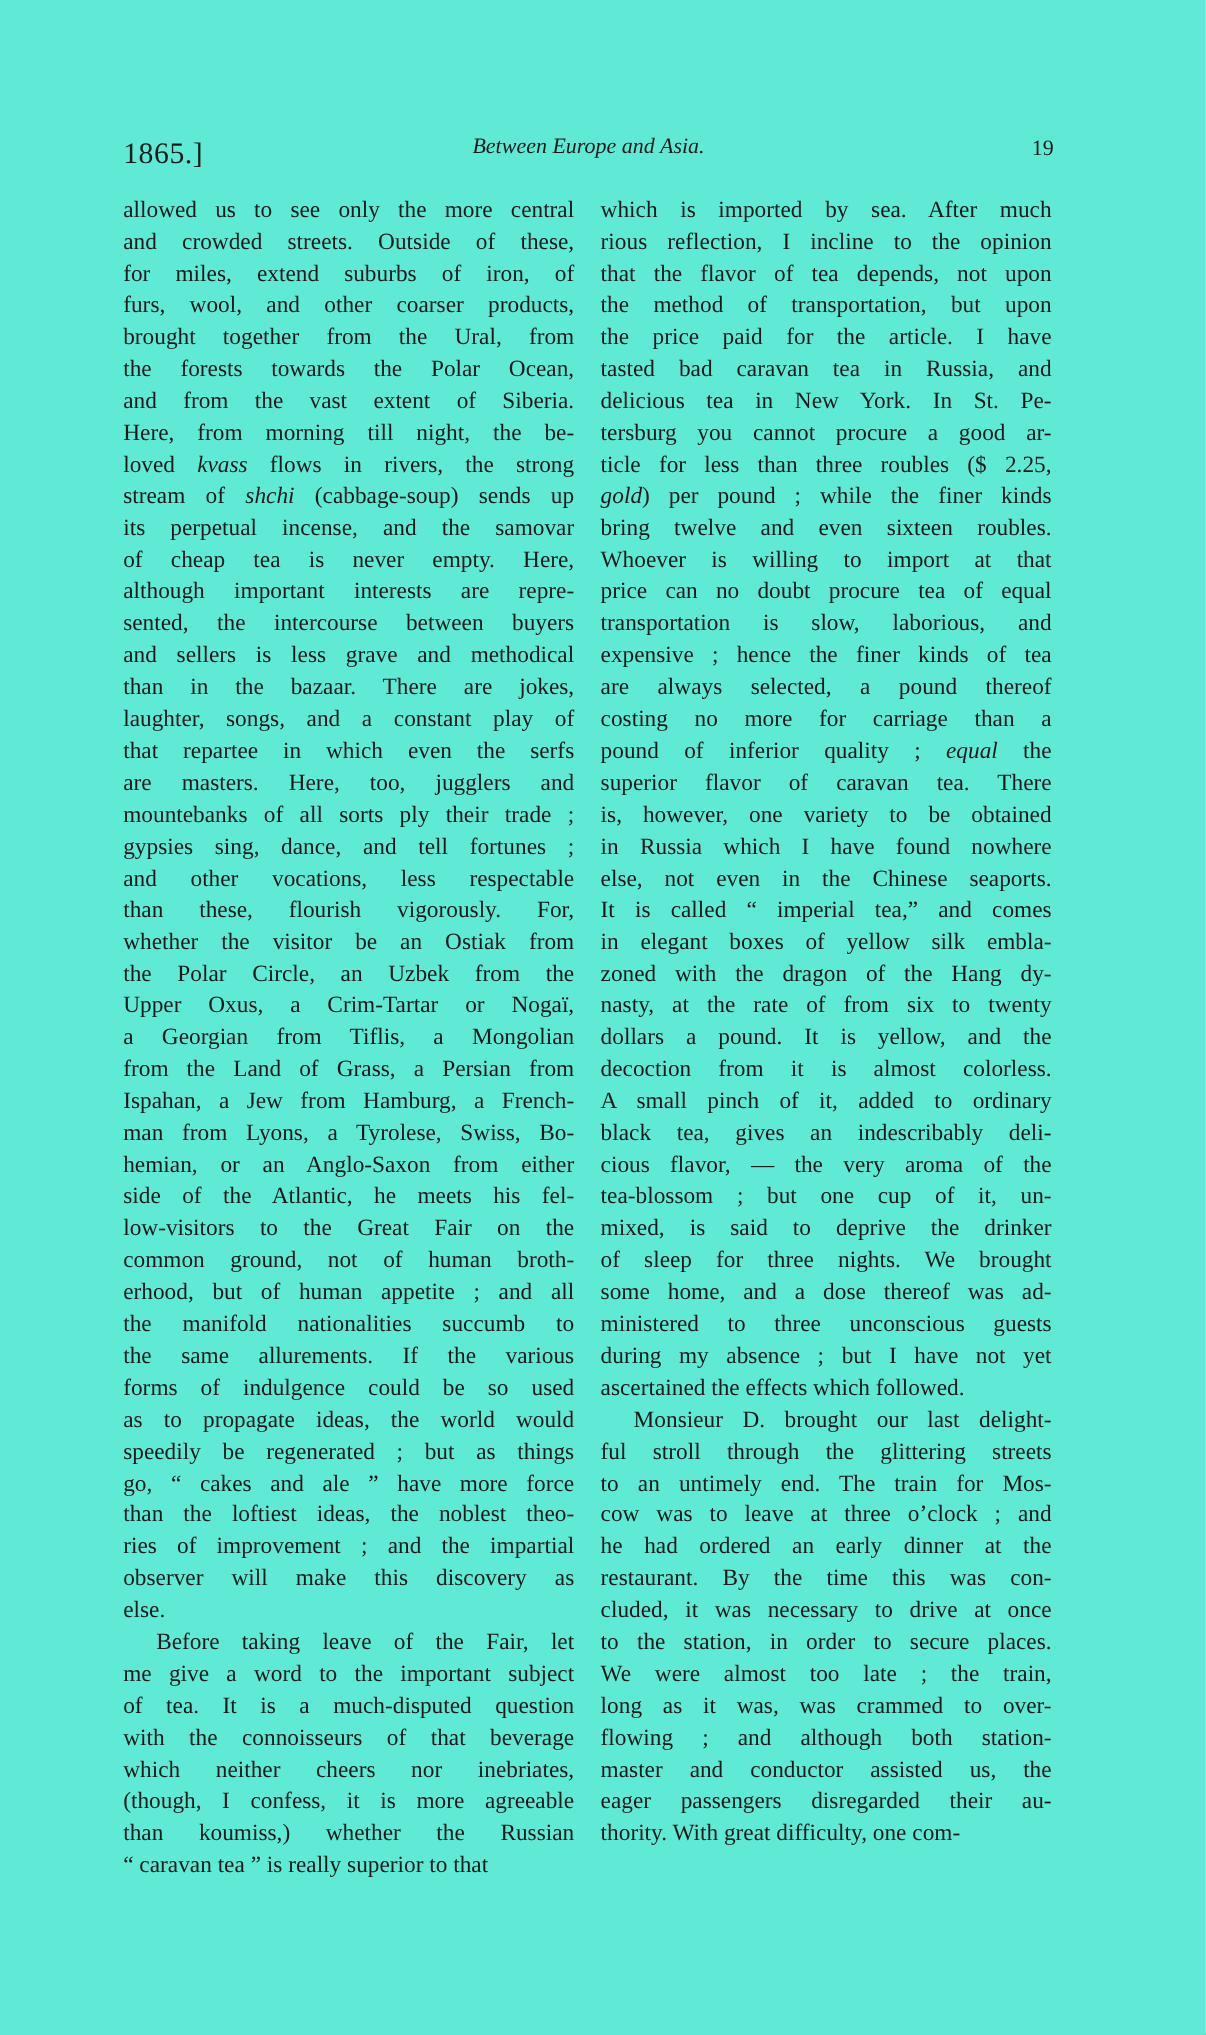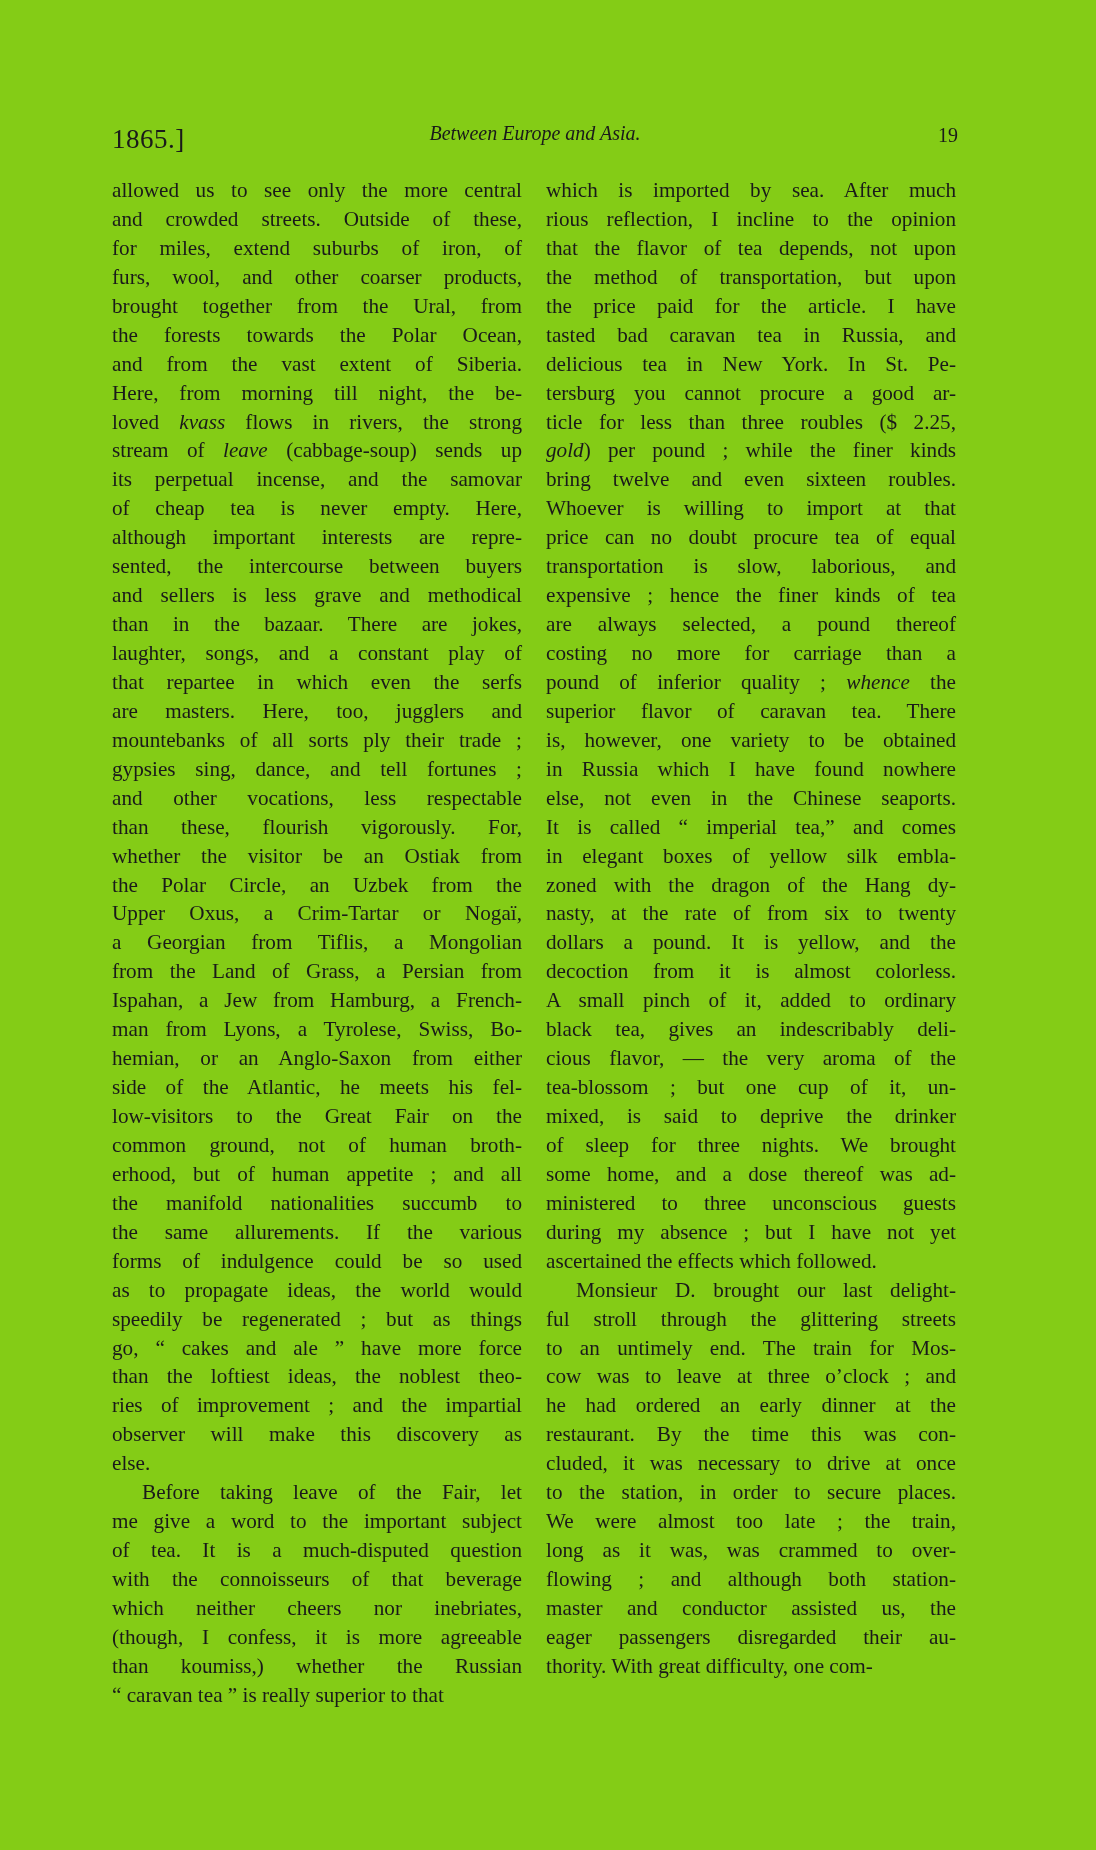--- a/index.html
+++ b/index.html
@@ -1,21 +1,21 @@
 <!DOCTYPE html>
 <html><head>
 <meta charset="utf-8">
 <style>
   html, body { margin: 0; padding: 0; background: #ffffff; }
   body {
     width: 1096px; height: 1850px; position: relative; overflow: hidden;
     font-family: "DejaVu Serif", "Liberation Serif", serif;
     color: #1a1a1a;
   }
-  .page { position: absolute; left: 0; top: 0; width: 1096px; height: 1850px; background: #84cc16; }
+  .page { position: absolute; left: 0; top: 0; width: 1096px; height: 1850px; background: #5eead4; }
   .header {
     position: absolute; top: 122px; left: 112px; width: 846px; height: 40px;
     font-family: "Liberation Serif", "DejaVu Serif", serif;
   }
   .header .year { position: absolute; left: 0; top: 2px; font-size: 27px; letter-spacing: 0.5px; }
   .header .title { position: absolute; left: 0; right: 0; top: 0; text-align: center; font-size: 20px; font-style: italic; }
   .header .pageno { position: absolute; right: 0; top: 2px; font-size: 20px; }
   .col {
     position: absolute; top: 176px; width: 410px;
     font-family: "Liberation Serif", "DejaVu Serif", serif;
@@ -44,21 +44,21 @@
   <div class="col left">
       <span class="line">allowed us to see only the more central</span>
       <span class="line">and crowded streets.  Outside of these,</span>
       <span class="line">for miles, extend suburbs of iron, of</span>
       <span class="line">furs, wool, and other coarser products,</span>
       <span class="line">brought together from the Ural, from</span>
       <span class="line">the forests towards the Polar Ocean,</span>
       <span class="line">and from the vast extent of Siberia.</span>
       <span class="line">Here, from morning till night, the be-</span>
       <span class="line">loved <span class="it">kvass</span> flows in rivers, the strong</span>
-      <span class="line">stream of <span class="it">leave</span> (cabbage-soup) sends up</span>
+      <span class="line">stream of <span class="it">shchi</span> (cabbage-soup) sends up</span>
       <span class="line">its perpetual incense, and the samovar</span>
       <span class="line">of cheap tea is never empty.  Here,</span>
       <span class="line">although important interests are repre-</span>
       <span class="line">sented, the intercourse between buyers</span>
       <span class="line">and sellers is less grave and methodical</span>
       <span class="line">than in the bazaar.  There are jokes,</span>
       <span class="line">laughter, songs, and a constant play of</span>
       <span class="line">that repartee in which even the serfs</span>
       <span class="line">are masters.  Here, too, jugglers and</span>
       <span class="line">mountebanks of all sorts ply their trade ;</span>
@@ -107,21 +107,21 @@
       <span class="line">tersburg you cannot procure a good ar-</span>
       <span class="line">ticle for less than three roubles ($ 2.25,</span>
       <span class="line"><span class="it">gold</span>) per pound ; while the finer kinds</span>
       <span class="line">bring twelve and even sixteen roubles.</span>
       <span class="line">Whoever is willing to import at that</span>
       <span class="line">price can no doubt procure tea of equal</span>
       <span class="line">transportation is slow, laborious, and</span>
       <span class="line">expensive ; hence the finer kinds of tea</span>
       <span class="line">are always selected, a pound thereof</span>
       <span class="line">costing no more for carriage than a</span>
-      <span class="line">pound of inferior quality ; <span class="it">whence</span> the</span>
+      <span class="line">pound of inferior quality ; <span class="it">equal</span> the</span>
       <span class="line">superior flavor of caravan tea.  There</span>
       <span class="line">is, however, one variety to be obtained</span>
       <span class="line">in Russia which I have found nowhere</span>
       <span class="line">else, not even in the Chinese seaports.</span>
       <span class="line">It is called “ imperial tea,” and comes</span>
       <span class="line">in elegant boxes of yellow silk embla-</span>
       <span class="line">zoned with the dragon of the Hang dy-</span>
       <span class="line">nasty, at the rate of from six to twenty</span>
       <span class="line">dollars a pound.  It is yellow, and the</span>
       <span class="line">decoction from it is almost colorless.</span>

